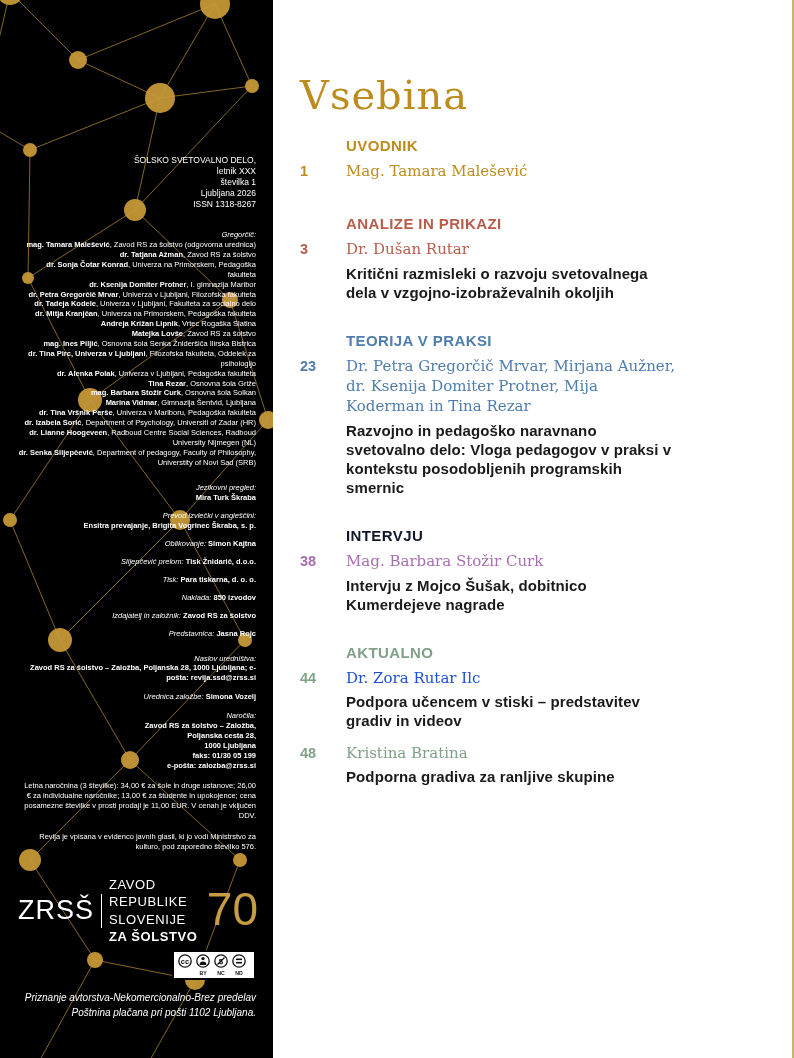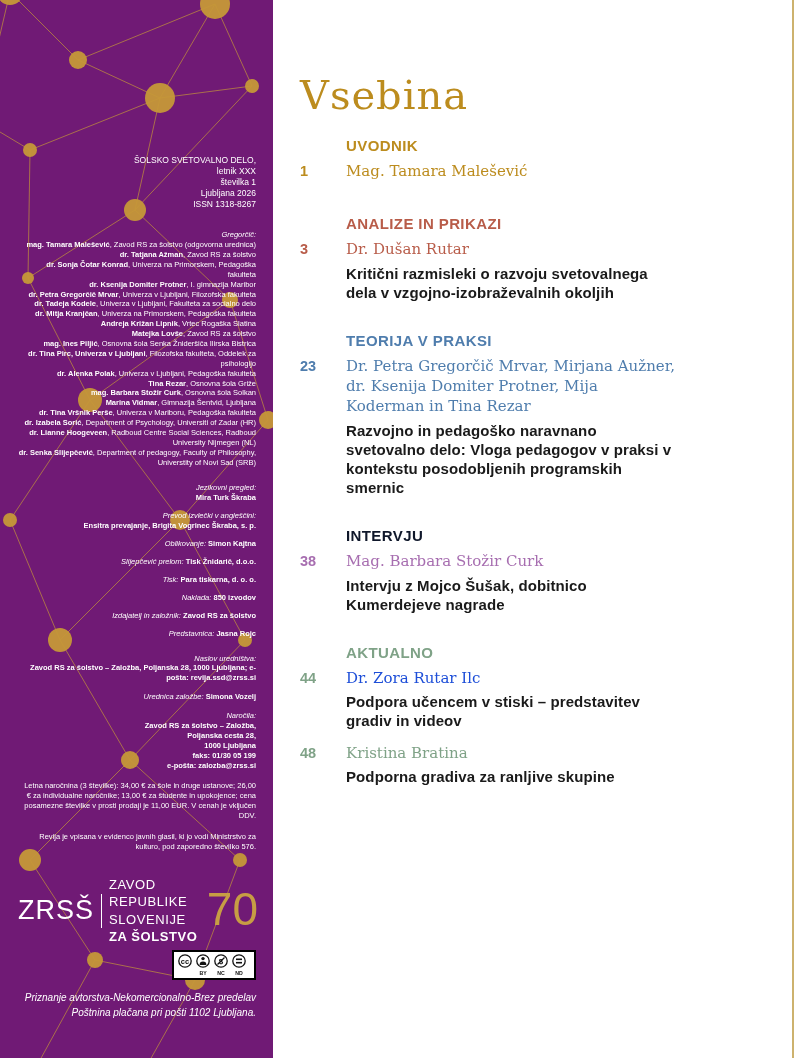--- a/index.html
+++ b/index.html
@@ -1,20 +1,20 @@
 <!DOCTYPE html>
 <html><head>
 <meta charset="utf-8">
 <style>
   html,body{margin:0;padding:0;background:#ffffff;}
   .page{position:relative;width:794px;height:1058px;background:#ffffff;overflow:hidden;
         font-family:"Liberation Sans",sans-serif;}
 
   
-  .sidebar{position:absolute;left:0;top:0;width:273px;height:1058px;background:#701a75;color:#fff;}
+  .sidebar{position:absolute;left:0;top:0;width:273px;height:1058px;background:#000000;color:#fff;}
   .net{position:absolute;left:0;top:0;z-index:0;}
   .side-content{position:relative;z-index:1;box-sizing:border-box;width:100%;height:100%;
                 padding:155px 17px 0 18px;text-align:right;font-size:7.5px;line-height:1.32;}
   .masthead{font-size:8.5px;line-height:1.3;margin-bottom:20px;}
   .lbl{font-style:italic;font-weight:300;}
   .member b{font-weight:700;}
   .blockgap{margin-top:9px;}
   .biggap{margin-top:15px;}
   .credit{margin-top:8px;}
   .credit b{font-weight:700;}

